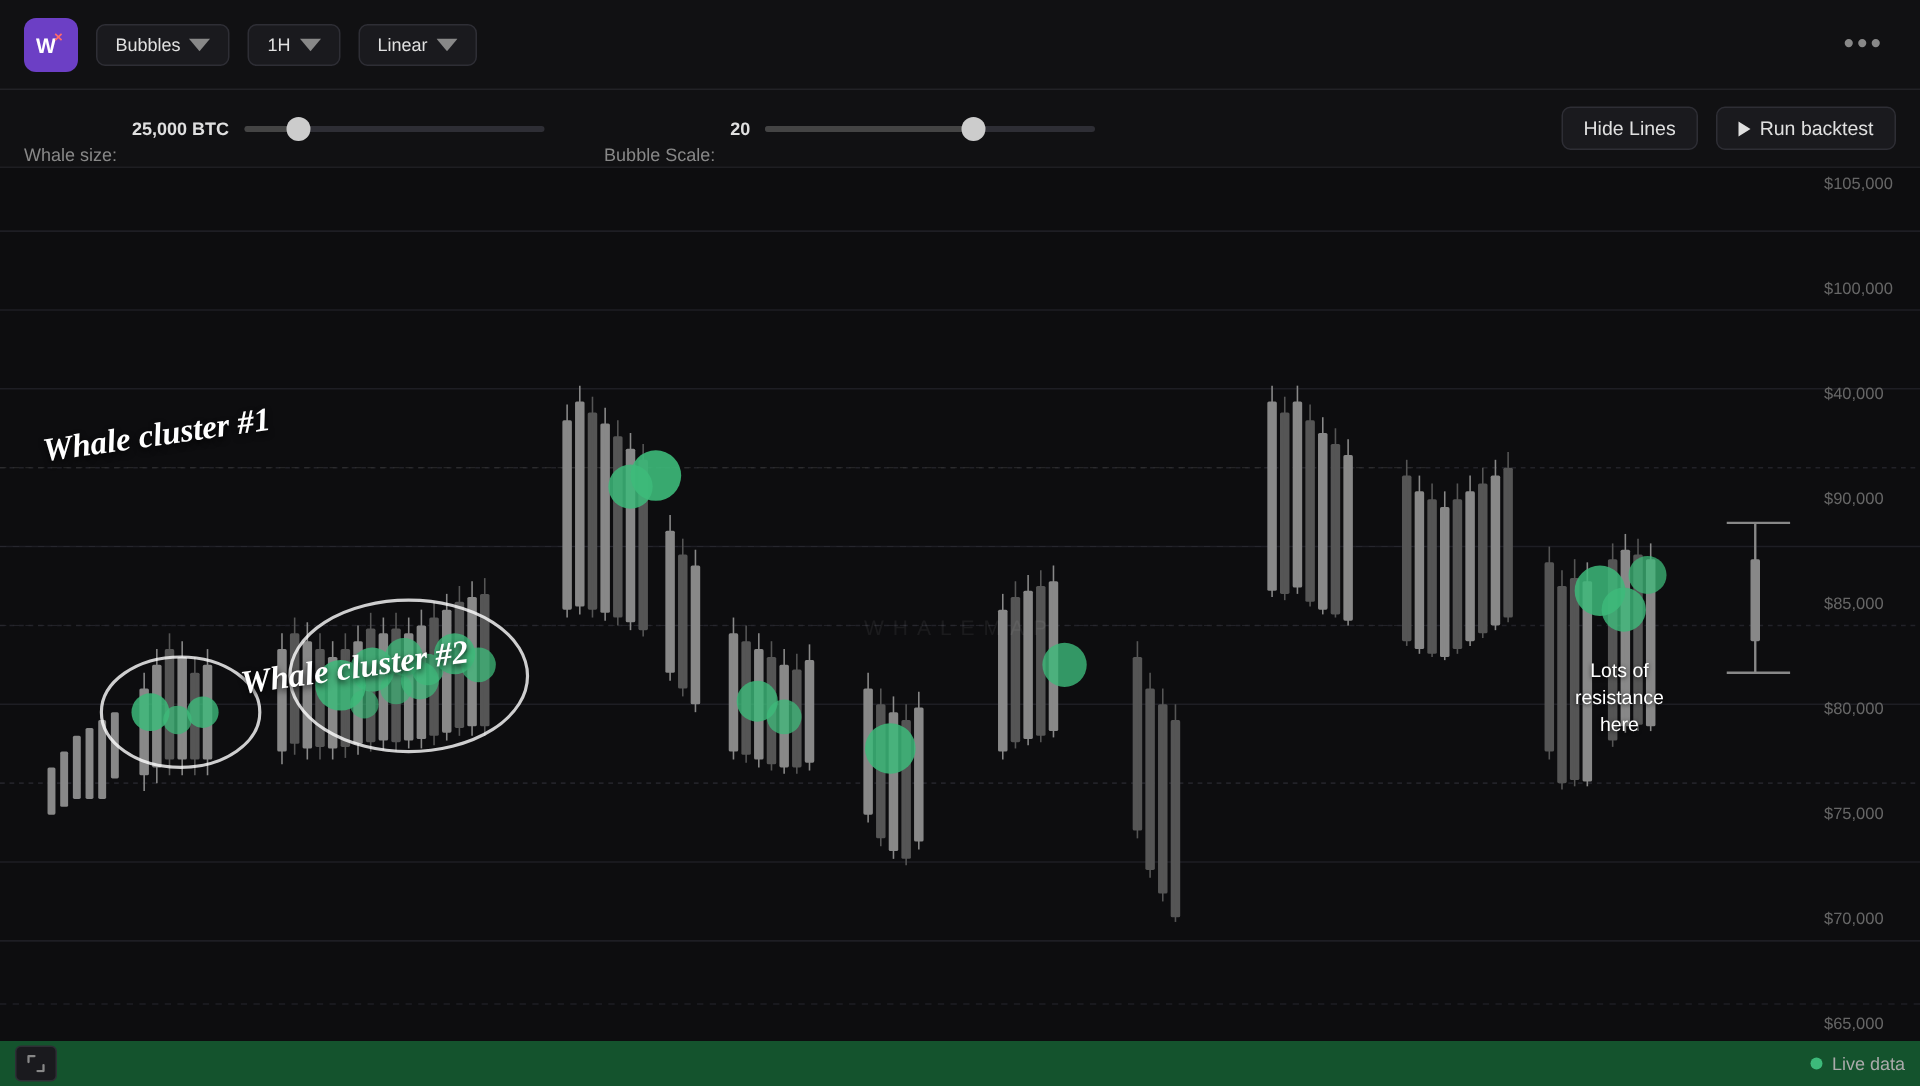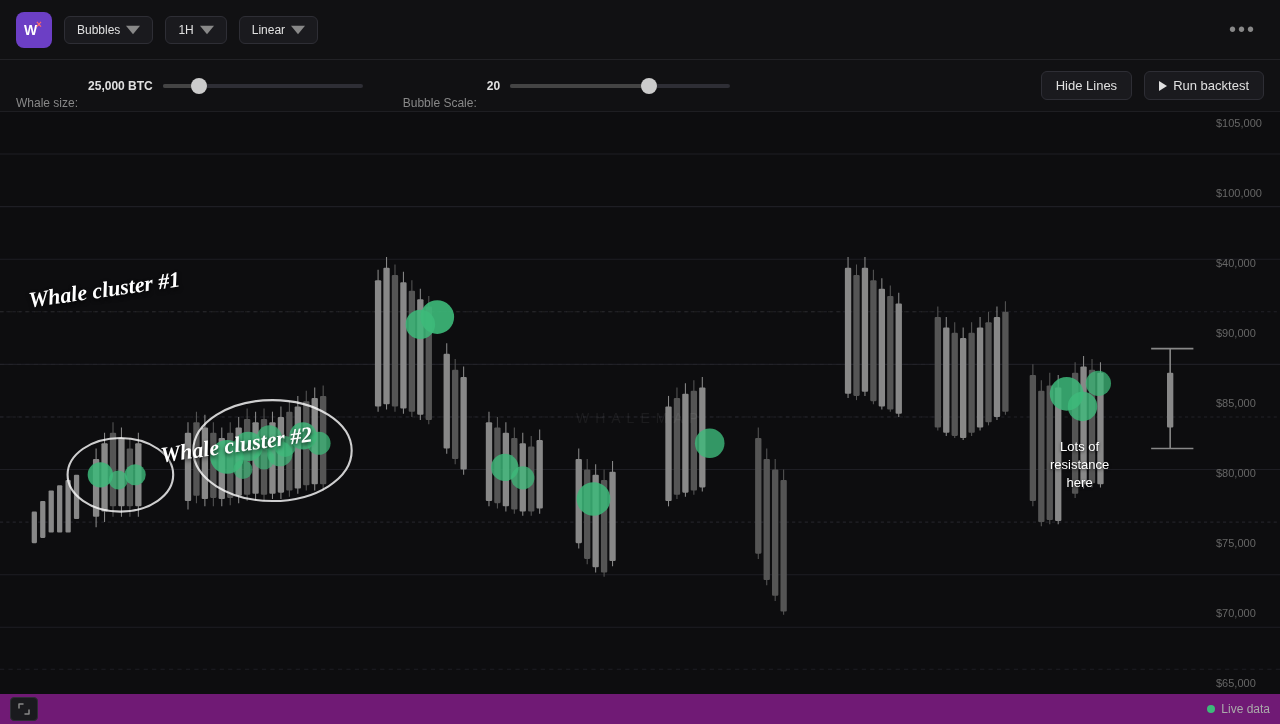--- a/index.html
+++ b/index.html
@@ -281,21 +281,21 @@
     .bottom-bar {
       position: absolute;
       bottom: 0;
       left: 0;
       right: 0;
       height: 30px;
       display: flex;
       align-items: center;
       justify-content: space-between;
       padding: 0 10px;
-      background: #701a75;
+      background: #14532d;
     }
 
     .expand-btn {
       background: #1a1a1e;
       border: 1px solid #2e2e35;
       border-radius: 4px;
       color: #888;
       cursor: pointer;
       width: 28px;
       height: 24px;

